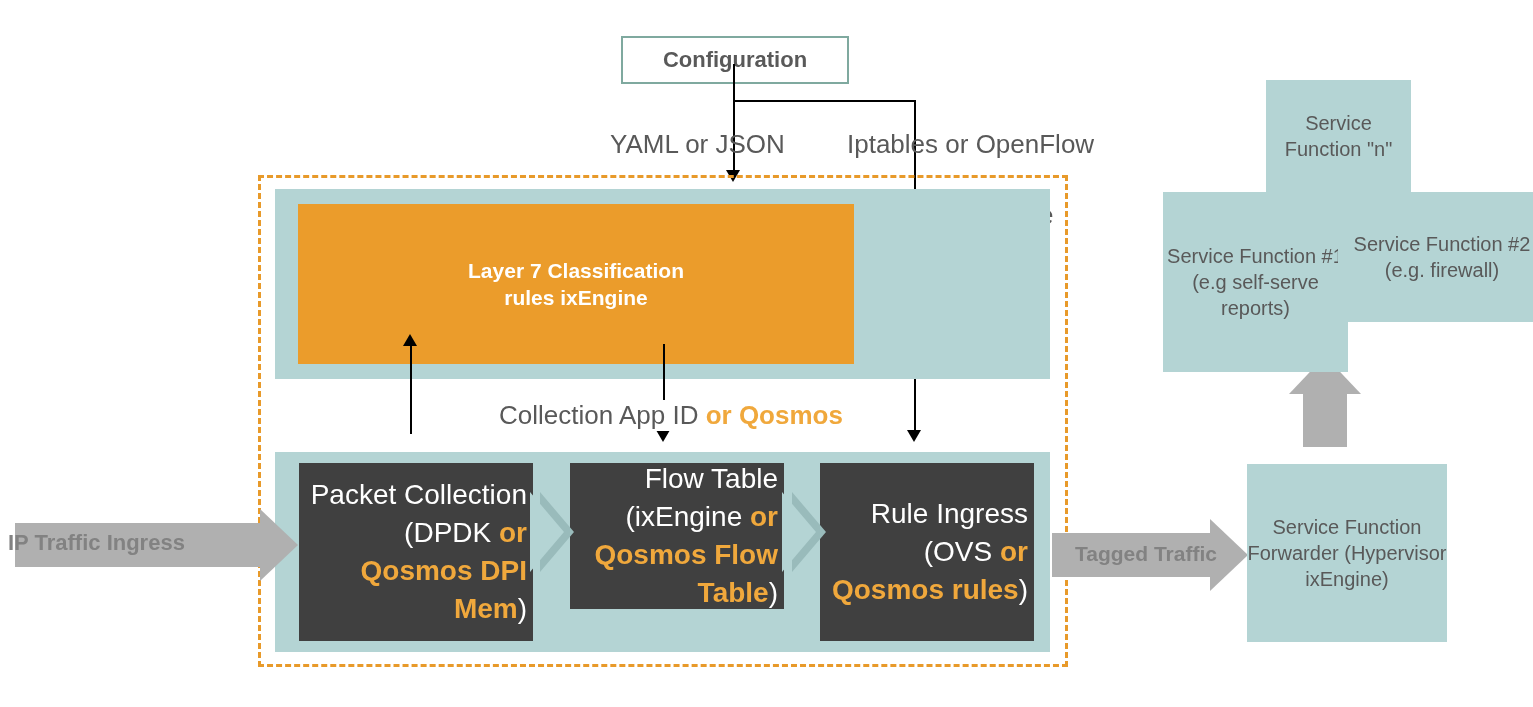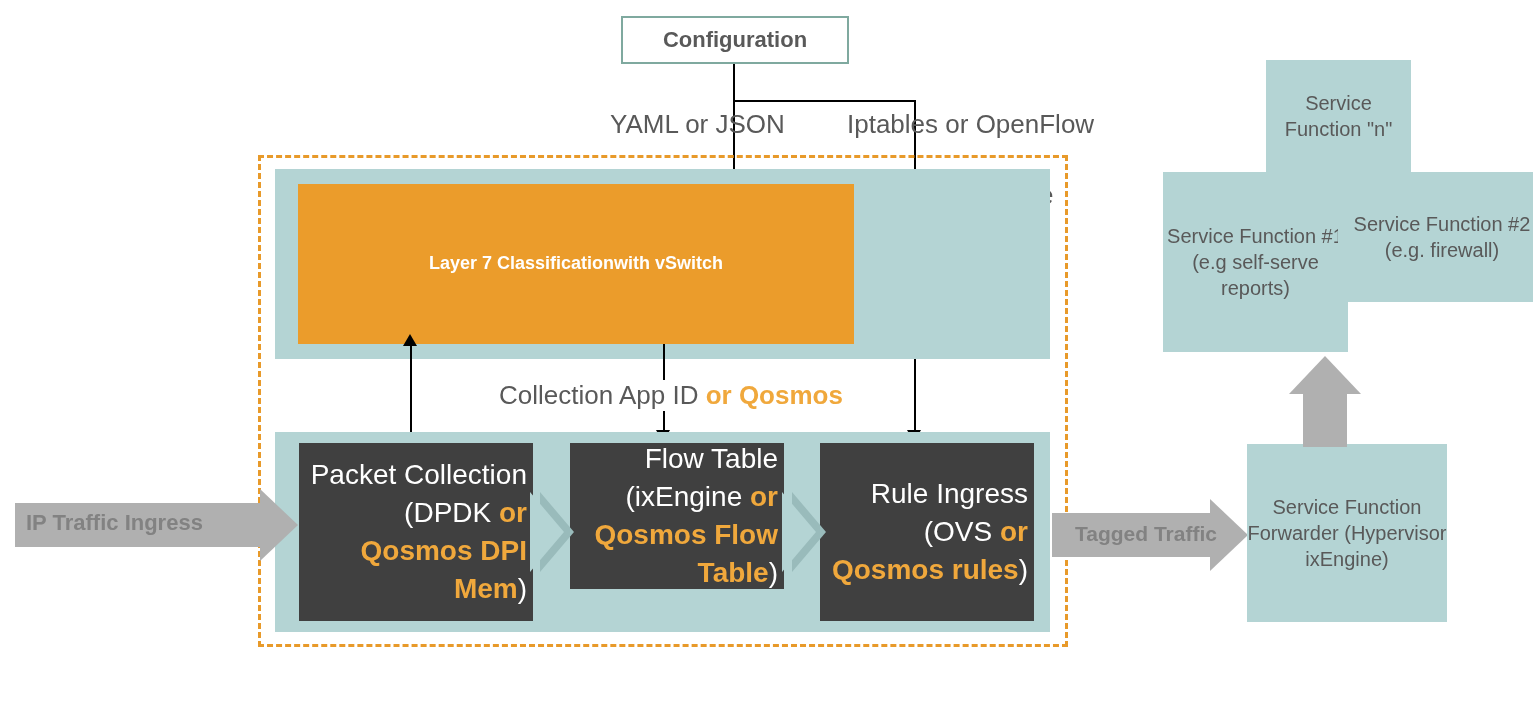--- a/index.html
+++ b/index.html
@@ -3,21 +3,21 @@
 <meta charset="utf-8">
 <style>
   * { box-sizing: border-box; margin: 0; padding: 0; }
   body {
     font-family: Arial, Helvetica, sans-serif;
     width: 1533px;
     height: 707px;
     position: relative;
     background: #fff;
   }
-  .abs { position: absolute; }
+  .abs { position: absolute; margin-top: 20px; }
   .box {
     display: flex;
     align-items: center;
     justify-content: center;
     text-align: center;
     font-size: 20px;
     line-height: 1.3;
   }
 
   
@@ -41,22 +41,22 @@
     left: 275px; top: 169px; width: 775px; height: 190px;
     background: #b4d4d4;
   }
 
   
   .l7-box {
     left: 298px; top: 184px; width: 556px; height: 160px;
     background: #eb9c2b;
     color: #fff;
     font-weight: bold;
-    font-size: 18px;
-    flex-direction: row;
+    font-size: 21px;
+    flex-direction: column;
   }
 
   
   .bottom-panel {
     left: 275px; top: 432px; width: 775px; height: 200px;
     background: #b4d4d4;
   }
 
   
   .db-box {
@@ -72,21 +72,21 @@
   .rule-box { left: 820px; top: 443px; width: 214px; height: 178px; }
 
   .accent { color: #f0a83c; font-weight: bold; }
 
   
   .lbl { color: #595959; font-size: 26px; }
   .lbl-yaml { left: 610px; top: 109px; }
   .lbl-ipt  { left: 847px; top: 109px; }
   .lbl-conn { left: 497px; top: 380px; background:#fff; padding: 0 2px; }
   .lbl-l7svc { left: 917px; top: 178px; width: 150px; text-align:center; line-height:1.35; }
-  .lbl-ingress { left: 26px; top: 510px; color:#828282; font-weight:bold; font-size:22px; }
+  .lbl-ingress { left: 8px; top: 510px; color:#828282; font-weight:bold; font-size:22px; }
   .lbl-tagged  { left: 1075px; top: 522px; color:#828282; font-weight:bold; font-size:21px; white-space:nowrap; }
 
   
   .svc-box {
     background: #b4d4d4;
     color: #595959;
   }
   .sff-box { left: 1247px; top: 444px; width: 200px; height: 178px; }
   .sf1-box { left: 1163px; top: 172px; width: 185px; height: 180px; }
   .sf2-box { left: 1338px; top: 172px; width: 208px; height: 130px; }
@@ -165,21 +165,21 @@
 
 <div class="abs lbl lbl-yaml"><span>YAML or JSON</span></div>
 <div class="abs lbl lbl-ipt"><span>Iptables or OpenFlow</span></div>
 
 <div class="abs vnf-outer"></div>
 <div class="abs lbl lbl-l7svc"><span>L7 Service Classifier VNF</span></div>
 
 <div class="abs top-panel"></div>
 <div class="abs box l7-box">
   <span>Layer 7 Classification</span>
-  <span>with vSwitch</span>
+  <span>rules ixEngine</span>
 </div>
 
 <div class="thin-v" style="left:410px; top:344px; height:90px;"></div>
 <div class="ah-up" style="left:403px; top:334px;"></div>
 
 <div class="thin-v" style="left:663px; top:344px; height:88px;"></div>
 <div class="ah-down" style="left:656px; top:430px;"></div>
 
 <div class="abs lbl lbl-conn">
   <span>Collection App ID </span><span class="accent">or Qosmos</span>

